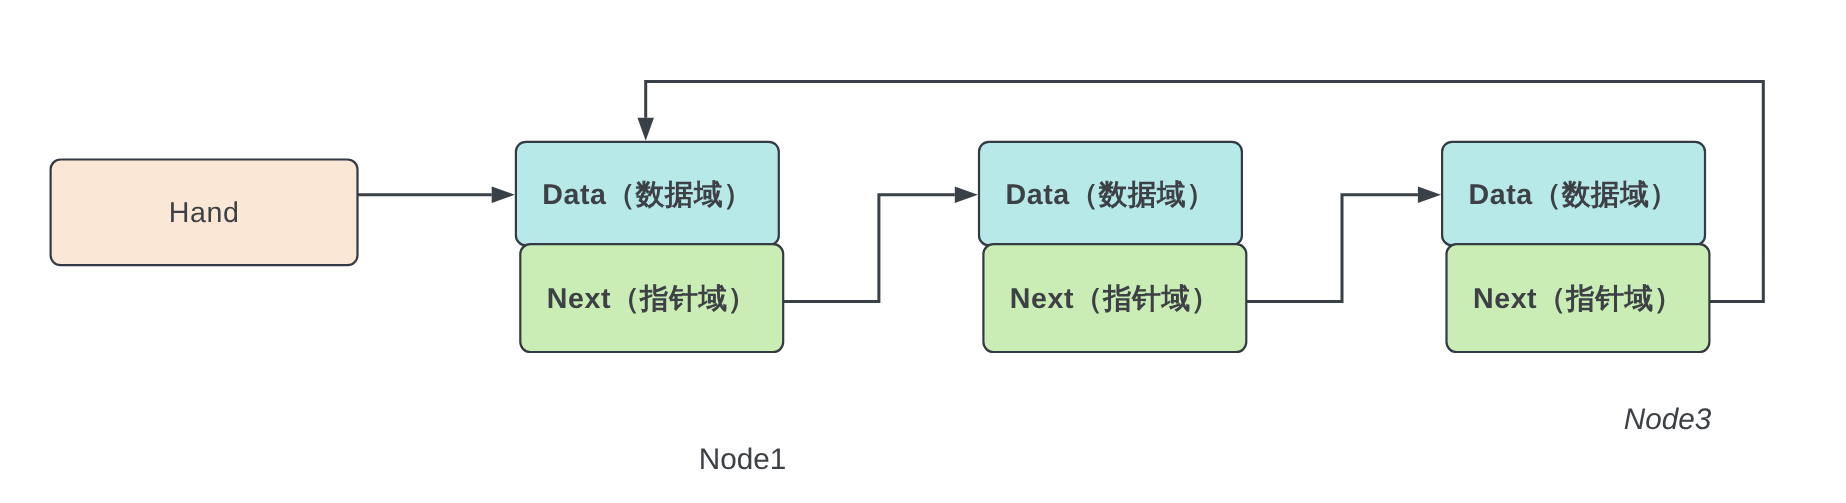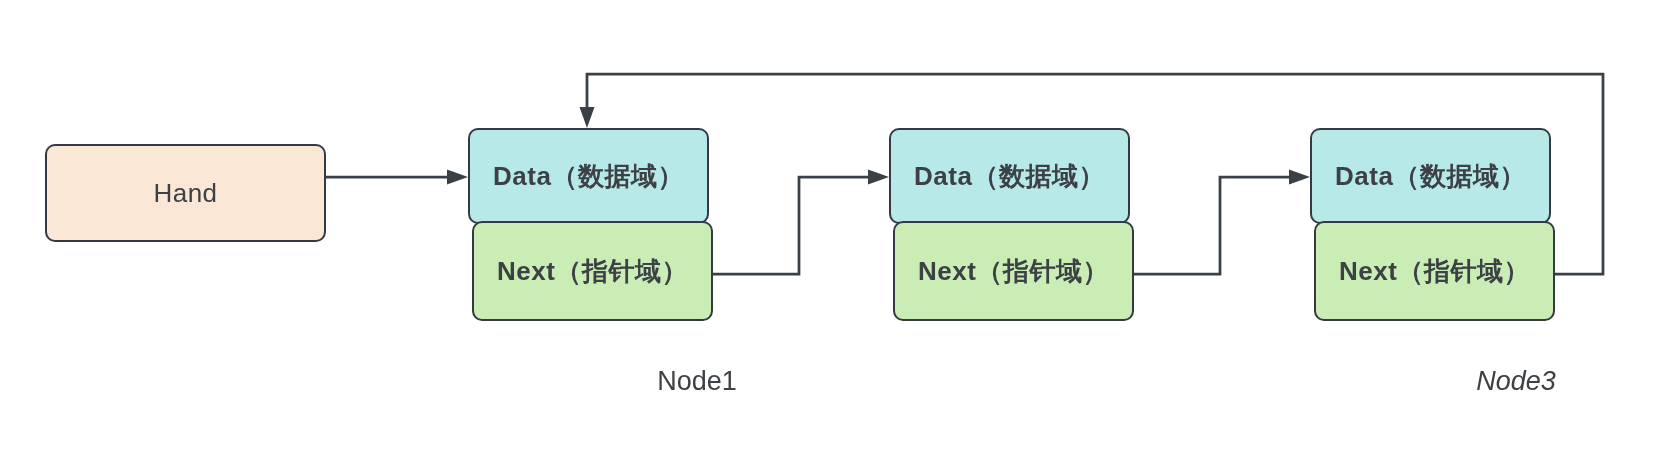--- a/index.html
+++ b/index.html
@@ -70,21 +70,21 @@
     background: var(--next-fill);
   }
   .node-caption {
     position: absolute;
     top: 366px;
     width: 160px;
     text-align: center;
     font-size: 27px;
     color: var(--text);
   }
-  .caption-1 { left: 617px; }
+  .caption-1 { left: 595px; margin-top: 36px; }
   .caption-2 { left: 1014px; }
   .caption-3 { left: 1436px; font-style: italic; }
 </style>
 </head>
 <body>
 
 <div class="canvas">
 
   <svg class="edges-svg" viewBox="0 0 1678 457" xmlns="http://www.w3.org/2000/svg">
     <g>

